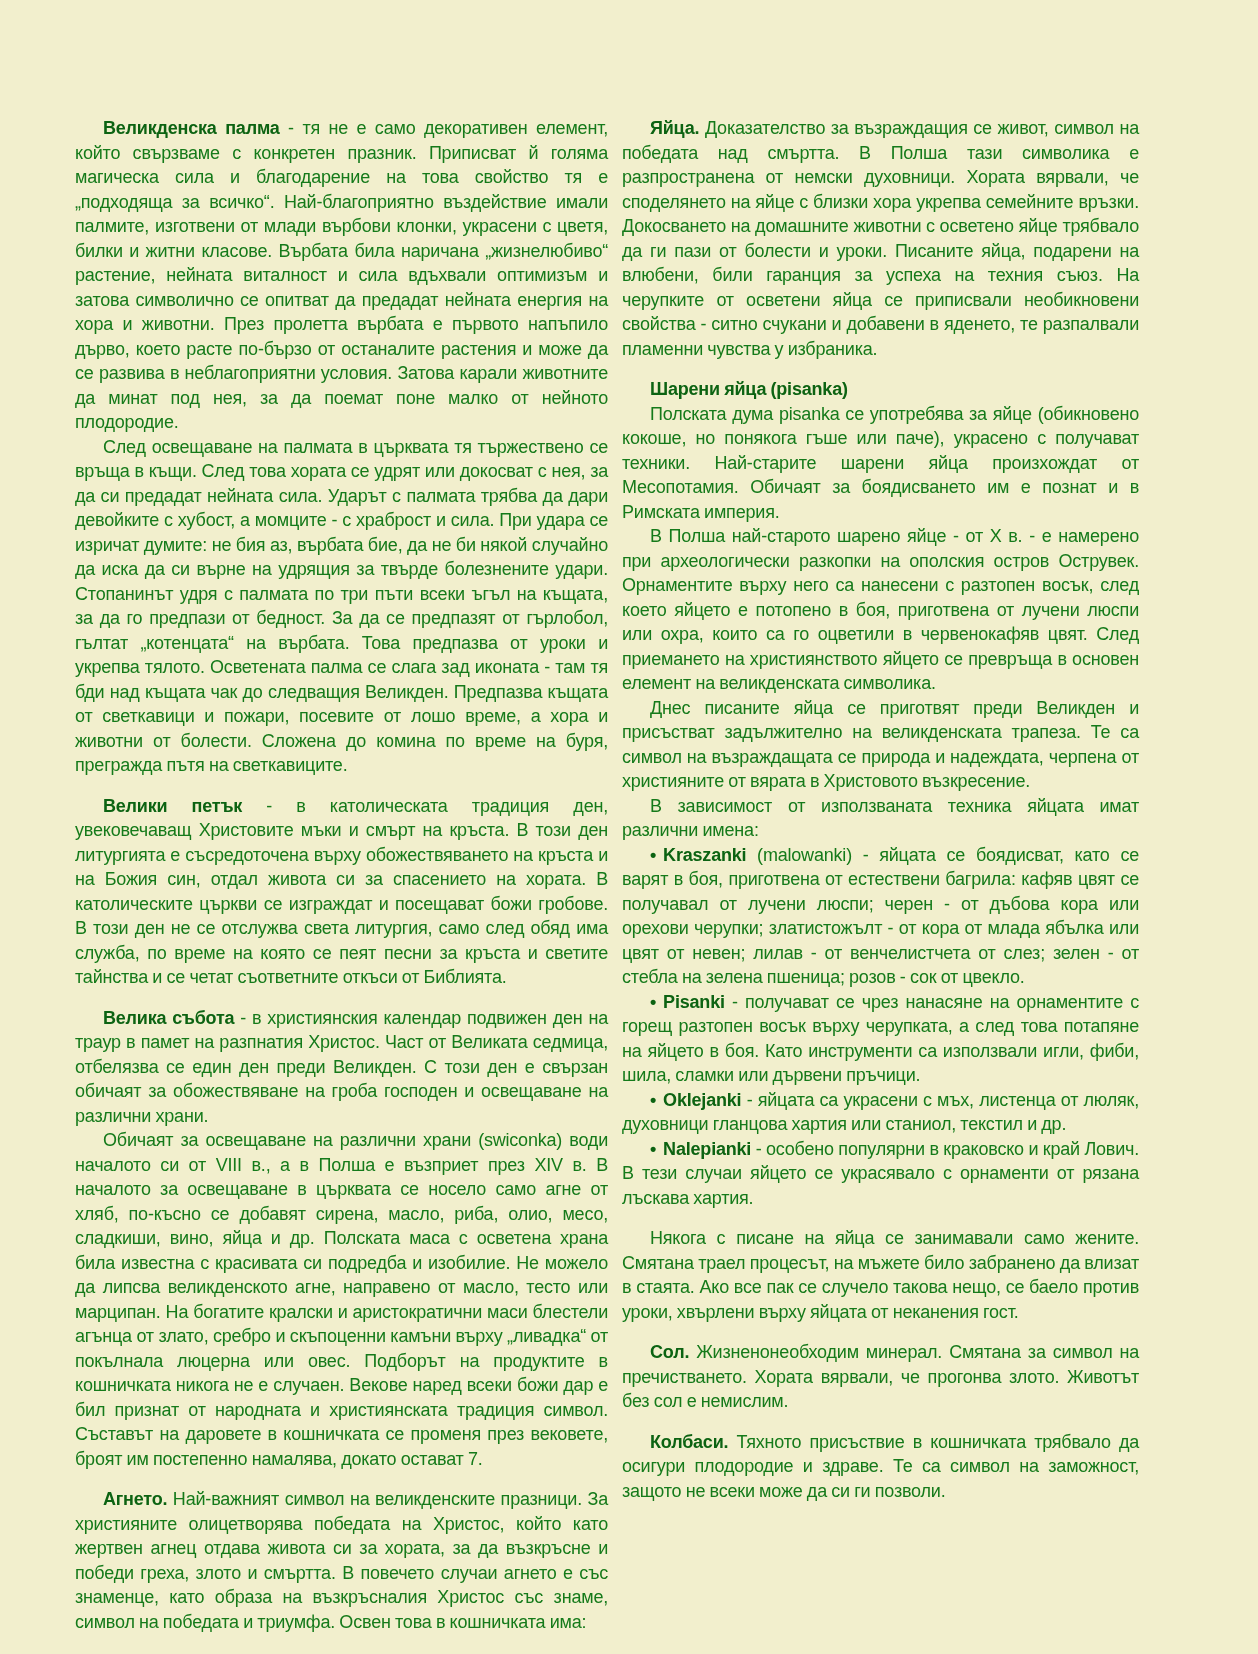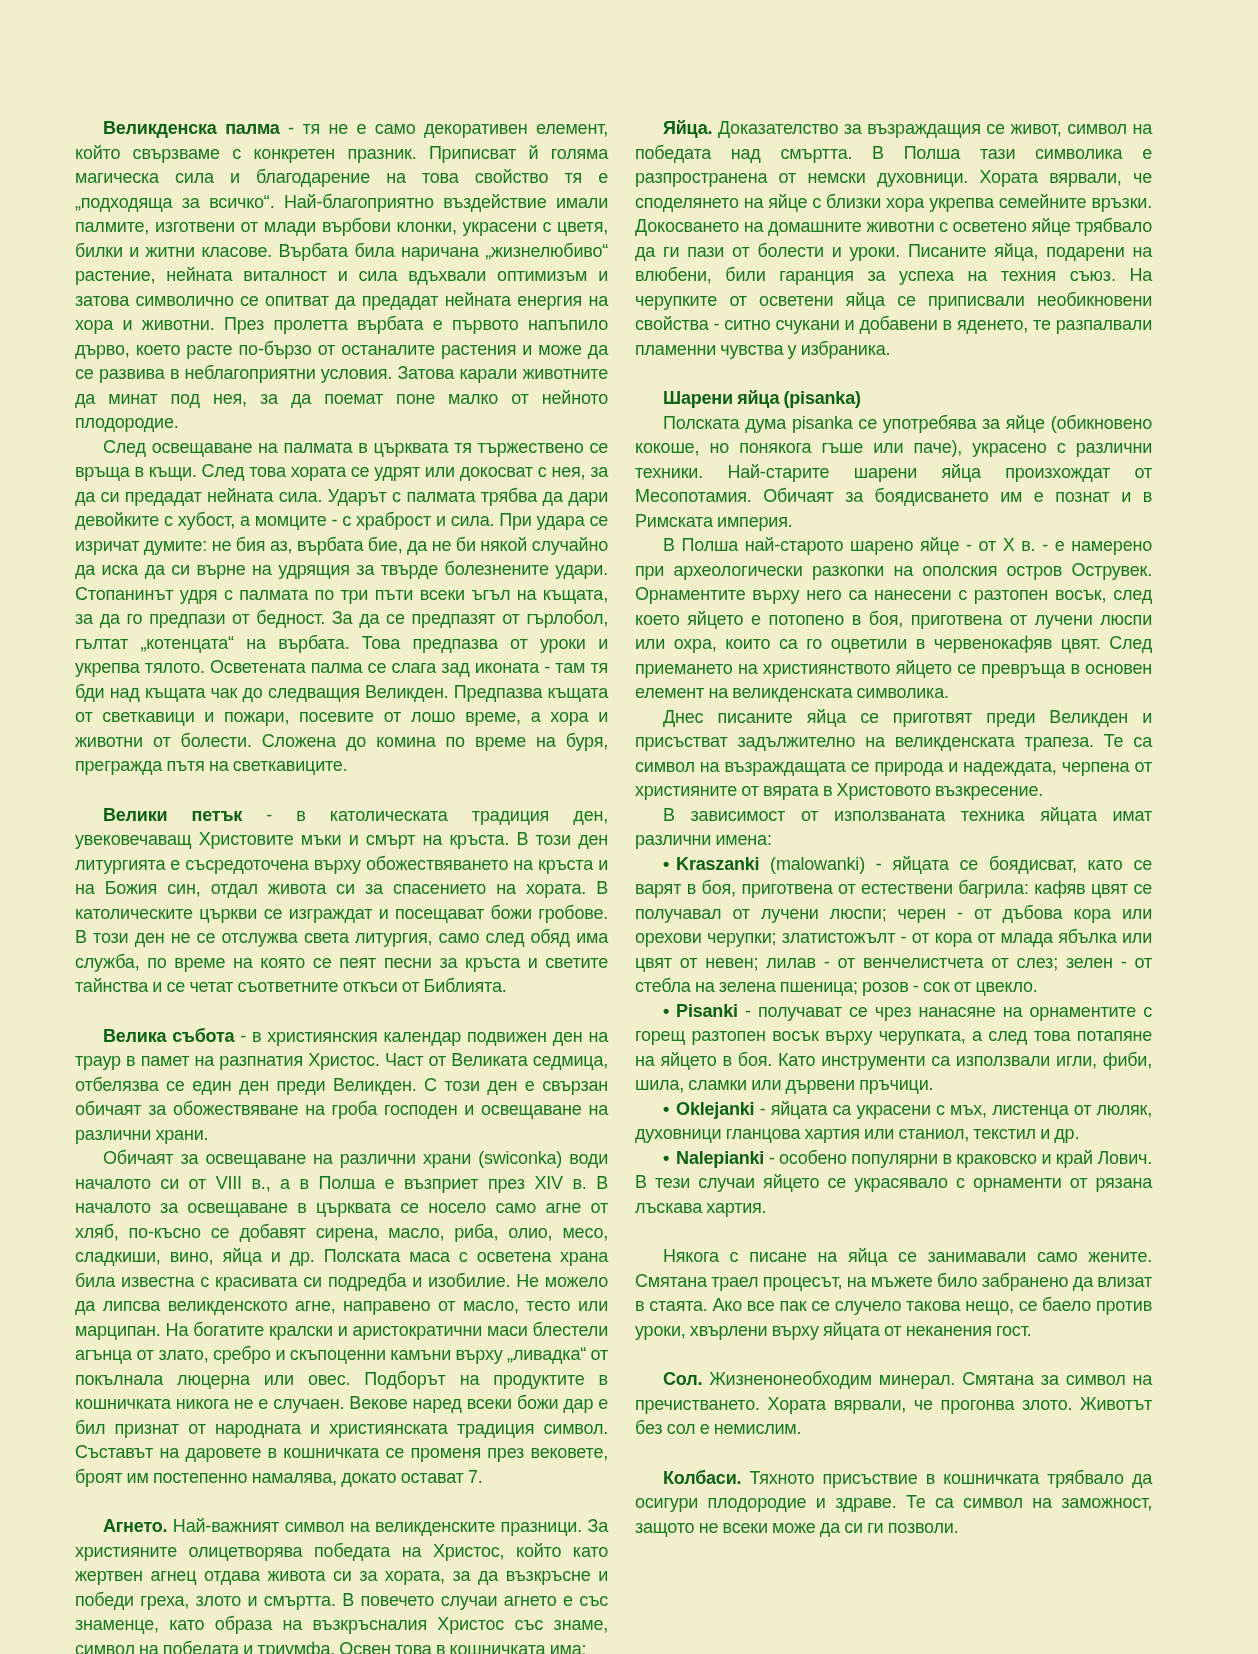--- a/index.html
+++ b/index.html
@@ -10,36 +10,36 @@
     background: #f2efcd;
     overflow: hidden;
     font-family: "Liberation Sans", sans-serif;
   }
   .page {
     box-sizing: border-box;
     width: 1258px;
     height: 1654px;
     padding: 116px 0 0 75px;
     display: flex;
-    gap: 27px;
+    gap: 14px;
   }
   .col { display: block; }
   .col-left  { width: 533px; }
   .col-right { width: 517px; }
   .para {
     margin: 0;
     text-align: justify;
     text-indent: 28px;
     font-size: 18px;
     line-height: 24.5px;
     color: #157a1a;
     letter-spacing: -0.2px;
     word-spacing: -0.5px;
   }
-  .para.spaced { margin-top: 25px; }
+  .para.spaced { margin-top: 16px; }
   .para b {
     color: #0c6312;
     font-weight: bold;
   }
   .para .bullet-glyph {
     font-weight: bold;
     color: #0c6312;
     margin-right: 7px;
   }
   .heading-line { text-align: left; }
@@ -54,21 +54,21 @@
     <p class="para"><span>След освещаване на палмата в църквата тя тържествено се връща в къщи. След това хората се удрят или докосват с нея, за да си предадат нейната сила. Ударът с палмата трябва да дари девойките с хубост, а момците - с храброст и сила. При удара се изричат думите: не бия аз, върбата бие, да не би някой случайно да иска да си върне на удрящия за твърде болезнените удари. Стопанинът удря с палмата по три пъти всеки ъгъл на къщата, за да го предпази от бедност. За да се предпазят от гърлобол, гълтат „котенцата“ на върбата. Това предпазва от уроки и укрепва тялото. Осветената палма се слага зад иконата - там тя бди над къщата чак до следващия Великден. Предпазва къщата от светкавици и пожари, посевите от лошо време, а хора и животни от болести. Сложена до комина по време на буря, прегражда пътя на светкавиците.</span></p>
     <p class="para spaced"><b>Велики петък</b><span> - в католическата традиция ден, увековечаващ Христовите мъки и смърт на кръста. В този ден литургията е съсредоточена върху обожествяването на кръста и на Божия син, отдал живота си за спасението на хората. В католическите църкви се изграждат и посещават божи гробове. В този ден не се отслужва света литургия, само след обяд има служба, по време на която се пеят песни за кръста и светите тайнства и се четат съответните откъси от Библията.</span></p>
     <p class="para spaced"><b>Велика събота</b><span> - в християнския календар подвижен ден на траур в памет на разпнатия Христос. Част от Великата седмица, отбелязва се един ден преди Великден. С този ден е свързан обичаят за обожествяване на гроба господен и освещаване на различни храни.</span></p>
     <p class="para"><span>Обичаят за освещаване на различни храни (swiconka) води началото си от VIII в., а в Полша е възприет през XIV в. В началото за освещаване в църквата се носело само агне от хляб, по-късно се добавят сирена, масло, риба, олио, месо, сладкиши, вино, яйца и др. Полската маса с осветена храна била известна с красивата си подредба и изобилие. Не можело да липсва великденското агне, направено от масло, тесто или марципан. На богатите кралски и аристократични маси блестели агънца от злато, сребро и скъпоценни камъни върху „ливадка“ от покълнала люцерна или овес. Подборът на продуктите в кошничката никога не е случаен. Векове наред всеки божи дар е бил признат от народната и християнската традиция символ. Съставът на даровете в кошничката се променя през вековете, броят им постепенно намалява, докато остават 7.</span></p>
     <p class="para spaced"><b>Агнето.</b><span> Най-важният символ на великденските празници. За християните олицетворява победата на Христос, който като жертвен агнец отдава живота си за хората, за да възкръсне и победи греха, злото и смъртта. В повечето случаи агнето е със знаменце, като образа на възкръсналия Христос със знаме, символ на победата и триумфа. Освен това в кошничката има:</span></p>
   </div>
 
   <div class="col col-right">
     <p class="para"><b>Яйца.</b><span> Доказателство за възраждащия се живот, символ на победата над смъртта. В Полша тази символика е разпространена от немски духовници. Хората вярвали, че споделянето на яйце с близки хора укрепва семейните връзки. Докосването на домашните животни с осветено яйце трябвало да ги пази от болести и уроки. Писаните яйца, подарени на влюбени, били гаранция за успеха на техния съюз. На черупките от осветени яйца се приписвали необикновени свойства - ситно счукани и добавени в яденето, те разпалвали пламенни чувства у избраника.</span></p>
     <p class="para spaced heading-line"><b>Шарени яйца (pisanka)</b></p>
-    <p class="para"><span>Полската дума pisanka се употребява за яйце (обикновено кокоше, но понякога гъше или паче), украсено с различни техники. Най-старите шарени яйца произхождат от Месопотамия. Обичаят за боядисването им е познат и в Римската империя.</span></p>
+    <p class="para"><span>Полската дума pisanka се употребява за яйце (обикновено кокоше, но понякога гъше или паче), украсено с получават техники. Най-старите шарени яйца произхождат от Месопотамия. Обичаят за боядисването им е познат и в Римската империя.</span></p>
     <p class="para"><span>В Полша най-старото шарено яйце - от X в. - е намерено при археологически разкопки на ополския остров Острувек. Орнаментите върху него са нанесени с разтопен восък, след което яйцето е потопено в боя, приготвена от лучени люспи или охра, които са го оцветили в червенокафяв цвят. След приемането на християнството яйцето се превръща в основен елемент на великденската символика.</span></p>
     <p class="para"><span>Днес писаните яйца се приготвят преди Великден и присъстват задължително на великденската трапеза. Те са символ на възраждащата се природа и надеждата, черпена от християните от вярата в Христовото възкресение.</span></p>
     <p class="para"><span>В зависимост от използваната техника яйцата имат различни имена:</span></p>
     <p class="para"><span class="bullet-glyph">•</span><b>Kraszanki</b><span> (malowanki) - яйцата се боядисват, като се варят в боя, приготвена от естествени багрила: кафяв цвят се получавал от лучени люспи; черен - от дъбова кора или орехови черупки; златистожълт - от кора от млада ябълка или цвят от невен; лилав - от венчелистчета от слез; зелен - от стебла на зелена пшеница; розов - сок от цвекло.</span></p>
     <p class="para"><span class="bullet-glyph">•</span><b>Pisanki</b><span> - получават се чрез нанасяне на орнаментите с горещ разтопен восък върху черупката, а след това потапяне на яйцето в боя. Като инструменти са използвали игли, фиби, шила, сламки или дървени пръчици.</span></p>
     <p class="para"><span class="bullet-glyph">•</span><b>Oklejanki</b><span> - яйцата са украсени с мъх, листенца от люляк, духовници гланцова хартия или станиол, текстил и др.</span></p>
     <p class="para"><span class="bullet-glyph">•</span><b>Nalepianki</b><span> - особено популярни в краковско и край Лович. В тези случаи яйцето се украсявало с орнаменти от рязана лъскава хартия.</span></p>
     <p class="para spaced"><span>Някога с писане на яйца се занимавали само жените. Смятана траел процесът, на мъжете било забранено да влизат в стаята. Ако все пак се случело такова нещо, се баело против уроки, хвърлени върху яйцата от неканения гост.</span></p>
     <p class="para spaced"><b>Сол.</b><span> Жизненонеобходим минерал. Смятана за символ на пречистването. Хората вярвали, че прогонва злото. Животът без сол е немислим.</span></p>
     <p class="para spaced"><b>Колбаси.</b><span> Тяхното присъствие в кошничката трябвало да осигури плодородие и здраве. Те са символ на заможност, защото не всеки може да си ги позволи.</span></p>

